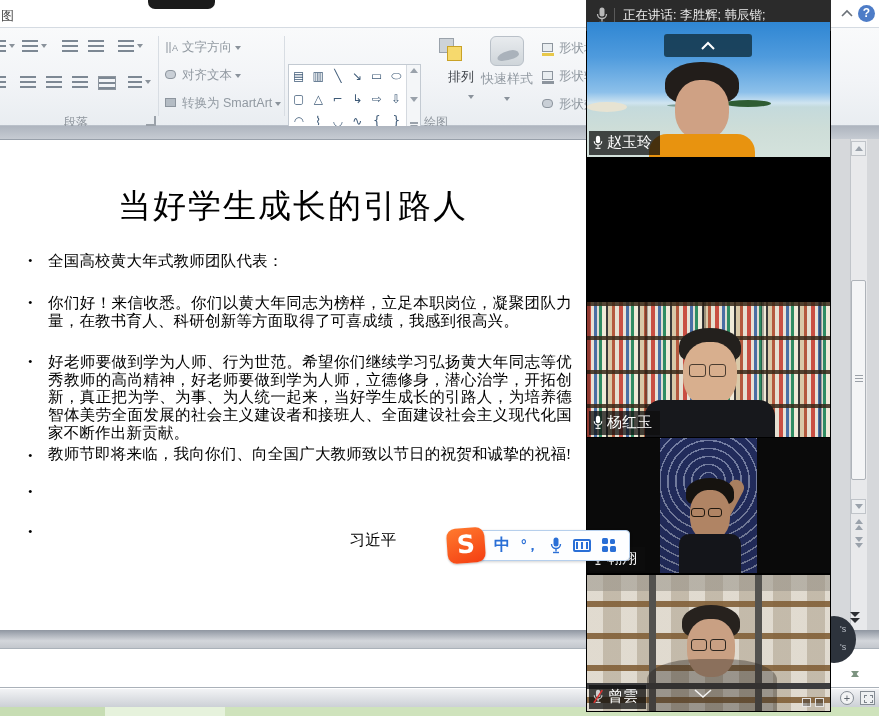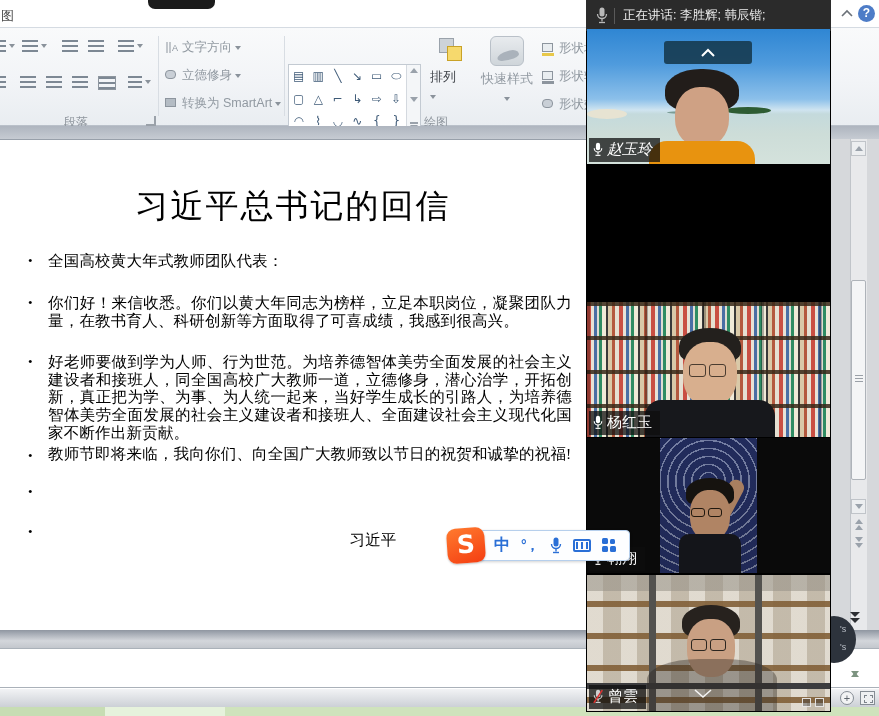--- a/index.html
+++ b/index.html
@@ -137,21 +137,21 @@
   #ime-grid i:nth-child(1){left:0;top:0;} #ime-grid i:nth-child(2){left:8px;top:1px;width:5px;height:5px;}
   #ime-grid i:nth-child(3){left:0;top:8px;} #ime-grid i:nth-child(4){left:8px;top:8px;}
 
   
   #panel { left:586px; top:0; width:245px; height:712px; background:#000; z-index:10; }
   #speak-banner { position:absolute; left:0; top:0; width:245px; height:31px; background:#2b2b2b;
     display:flex; align-items:center; color:#ececec; font-size:12.5px; }
   #speak-banner .mic { margin:0 6px 0 10px; }
   #speak-banner .div { width:1px; height:16px; background:#5a5a5a; margin-right:8px; }
   .tile { position:absolute; left:1px; width:243px; height:135px; overflow:hidden; background:#0a0a0a; }
-  #tile-1 { top:29px;font-style:italic; } #tile-2 { top:165px; border:2px solid #1fae3d; }
+  #tile-1 { top:22px; } #tile-2 { top:165px; border:2px solid #1fae3d; }
   #tile-3 { top:302px; } #tile-4 { top:438px; } #tile-5 { top:575px; height:136px; }
   .name-tag { position:absolute; left:2px; bottom:2px; background:rgba(14,14,14,.74);
     color:#fff; font-size:15px; padding:2px 8px 3px 4px; display:flex; align-items:center; gap:4px; }
 
   
   #bg1 { position:absolute; inset:0;
     background:linear-gradient(180deg,#2f86d3 0%,#4f9bdd 26%,#8cc0ea 52%,#cfe4f0 60%,#c4dadc 63%,#cdddd8 78%,#d4e2dc 100%); }
   #bg1 .island { position:absolute; left:138px; top:78px; width:46px; height:7px; border-radius:50%;
     background:#2e5c33; box-shadow:-60px 2px 0 -2px rgba(46,92,71,.5); }
   #bg1 .sand { position:absolute; left:0; top:80px; width:40px; height:10px; background:#e7e3d2; border-radius:50%; }
@@ -283,21 +283,21 @@
           <path d="M3 2v11M6 2v11" stroke="#8d959e" fill="none"></path>
           <text x="8" y="11" font-size="9" fill="#8d959e">A</text>
         </svg>
       <span class="rtxt">文字方向</span>
         <span class="dd"></span>
     </div>
     <div class="rbtn" style="left:164px;top:39px;">
       <span class="fmt-ic effects">
           <span class="blk"></span>
         </span>
-      <span class="rtxt">立德修身</span>
+      <span class="rtxt">对齐文本</span>
         <span class="dd"></span>
     </div>
     <div class="rbtn" style="left:164px;top:67px;">
       <span class="fmt-ic">
           <span class="blk" style="background:#b4bcc4;"></span>
         </span>
       <span class="rtxt">转换为 SmartArt</span>
         <span class="dd"></span>
     </div>
     <div class="vsep" style="left:284px;"></div>
@@ -323,21 +323,21 @@
         <span class="shape-cell">{</span>
         <span class="shape-cell">}</span>
       </div>
       <div id="shape-scroll">
         <span class="tri-up"></span>
         <span class="tri-dn"></span>
         <span class="tri-dn bar"></span>
       </div>
     </div>
 
-    <div class="abs" style="position:absolute;left:430px;top:10px;width:44px;text-align:left;">
+    <div class="abs" style="position:absolute;left:430px;top:10px;width:44px;text-align:right;">
       <div id="arrange-ic" style="margin:0 auto;">
           <span class="sq1"></span>
           <span class="sq2"></span>
         </div>
       <div class="rtxt dark" style="margin-top:4px;font-size:13px;">排列</div>
       <span class="dd" style="margin-top:3px;"></span>
     </div>
 
     <div class="abs" style="position:absolute;left:478px;top:8px;width:58px;text-align:center;">
       <div id="qstyle-ic" style="margin:0 auto;"></div>
@@ -364,30 +364,30 @@
           <span class="blk"></span>
         </span>
       <span class="rtxt">形状效果</span>
     </div>
     <div class="grp-label" style="left:424px;top:86px;">绘图</div>
   </div>
 
   <div class="abs" id="subribbon"></div>
 
   <div class="abs" id="slide">
-    <div class="abs" id="slide-title">习近平总书记的回信</div>
+    <div class="abs" id="slide-title">当好学生成长的引路人</div>
 
     <span class="bullet" id="b1">•</span>
     <div class="para" id="p1">全国高校黄大年式教师团队代表：</div>
 
     <span class="bullet" id="b2">•</span>
     <div class="para" id="p2">你们好！来信收悉。你们以黄大年同志为榜样，立足本职岗位，凝聚团队力量，在教书育人、科研创新等方面取得了可喜成绩，我感到很高兴。</div>
 
     <span class="bullet" id="b3">•</span>
-    <div class="para" id="p3">好老师要做到学为人师、行为世范。为培养德智体美劳全面发展的社会主义建设者和接班人，同全国高校广大教师一道，立德修身，潜心治学，开拓创新，真正把为学、为事、为人统一起来，当好学生成长的引路人，为培养德智体美劳全面发展的社会主义建设者和接班人、全面建设社会主义现代化国家不断作出新贡献。</div>
+    <div class="para" id="p3">好老师要做到学为人师、行为世范。希望你们继续学习弘扬黄大年同志等优秀教师的高尚精神，好老师要做到学为人师，立德修身，潜心治学，开拓创新，真正把为学、为事、为人统一起来，当好学生成长的引路人，为培养德智体美劳全面发展的社会主义建设者和接班人、全面建设社会主义现代化国家不断作出新贡献。</div>
 
     <span class="bullet" id="b4">•</span>
     <div class="para" id="p4">教师节即将来临，我向你们、向全国广大教师致以节日的祝贺和诚挚的祝福!</div>
 
     <span class="bullet" id="b5">•</span>
     <div class="para center" id="p5">习近平</div>
 
     <span class="bullet" id="b6">•</span>
   </div>
 

